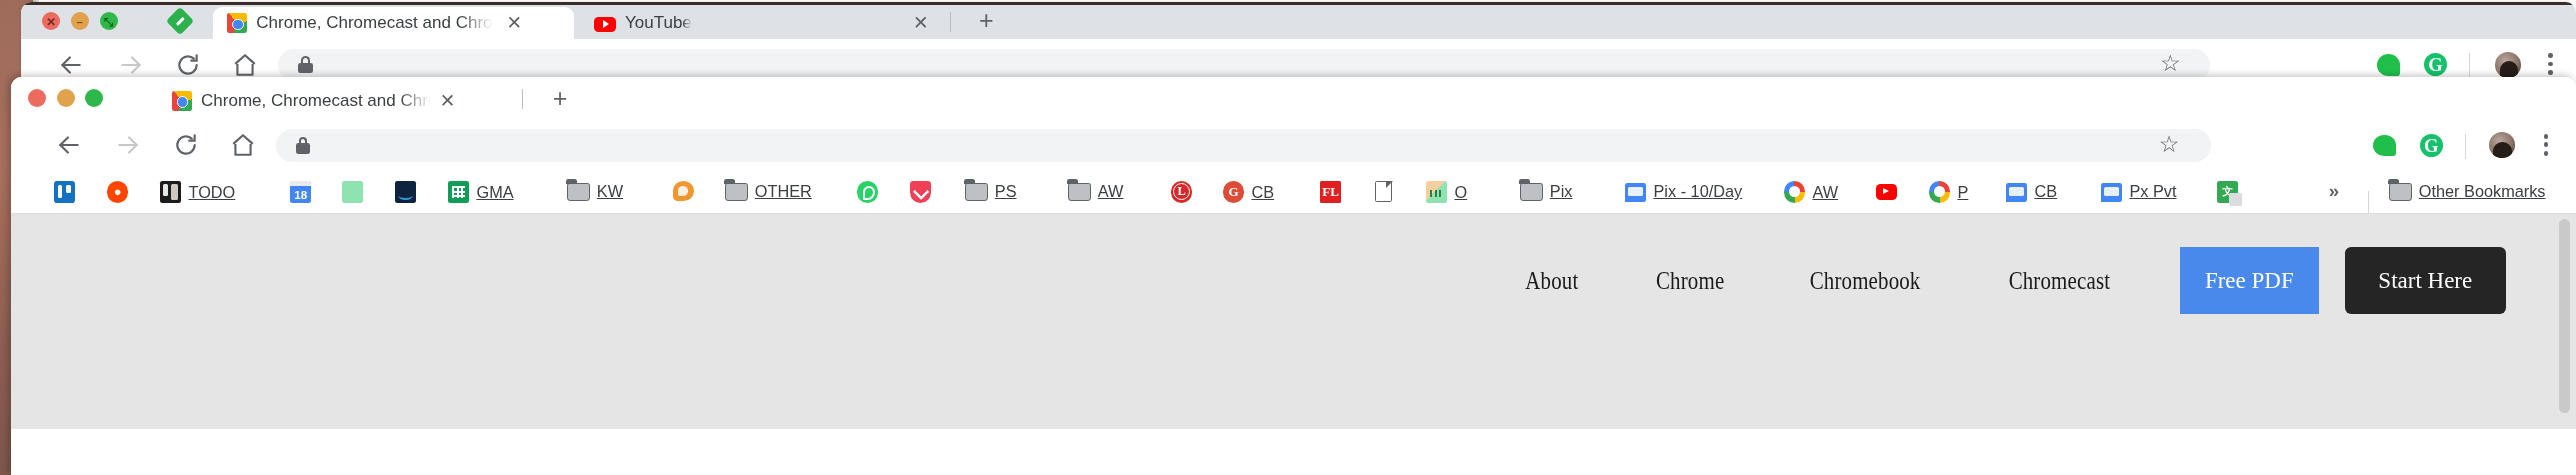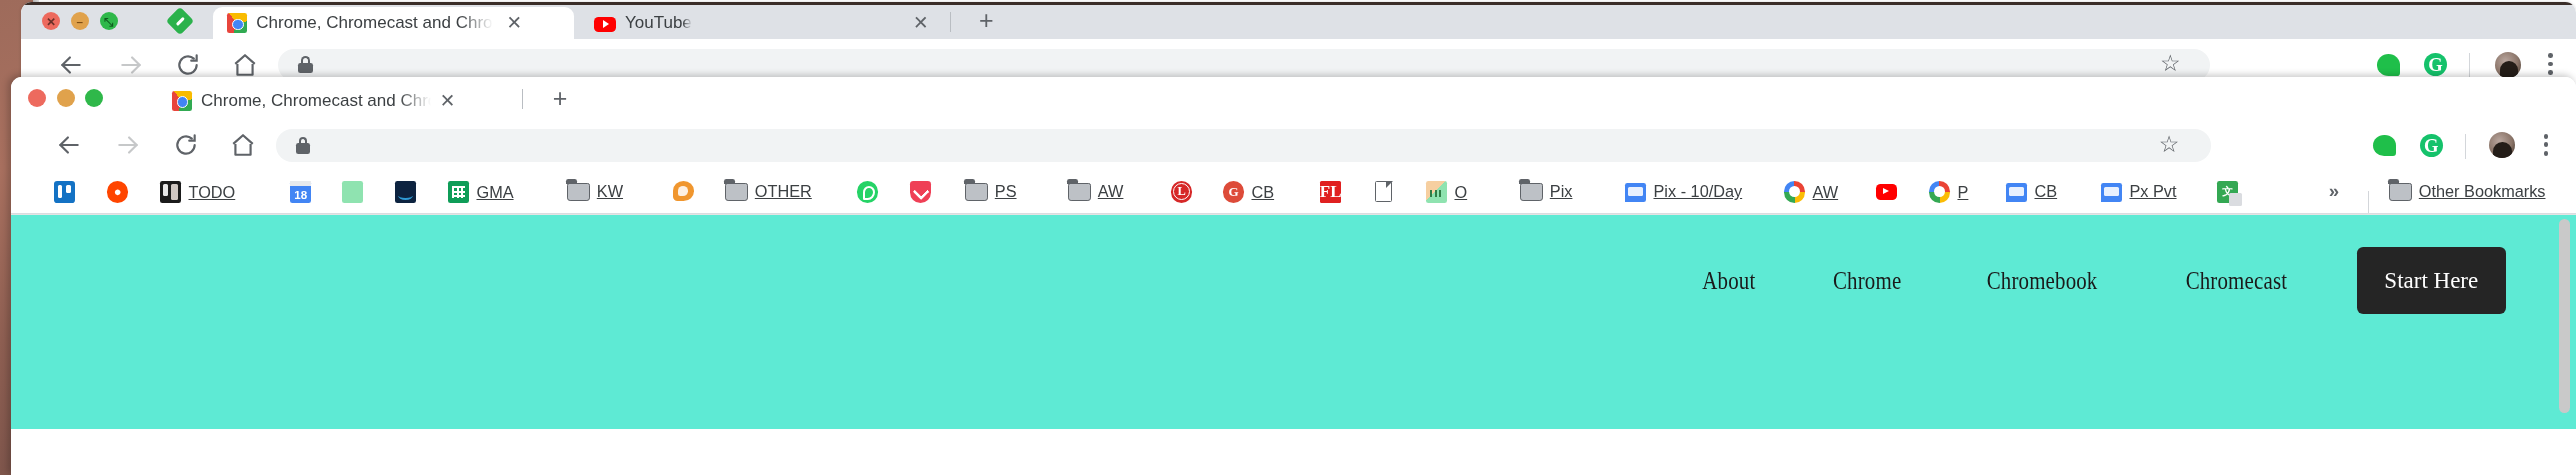--- a/index.html
+++ b/index.html
@@ -190,21 +190,21 @@
   .i-folder::before{ content:""; position:absolute; left:-1.5px; top:-5.4px; width:10.8px; height:5.4px; background:#5f6368; border-radius:2.3px 2.3px 0 0;}
   .i-qchat { width:21.7px; height:20px; background:#f0962e; border-radius:50% 50% 50% 4.6px; position:relative;}
   .i-qchat::after{ content:""; position:absolute; left:5.4px; top:5.4px; width:10px; height:9.3px; background:#fdf0e2; border-radius:50% 50% 50% 2.3px;}
   .i-whats { background:#25d366; border-radius:50%; position:relative;}
   .i-whats::after{ content:""; position:absolute; left:6.2px; top:5.4px; width:8.5px; height:9.3px; border:2.3px solid #fff; border-radius:50% 50% 60% 10%;}
   .i-pocketred { background:#ef4056; border-radius:3.9px 3.9px 12.4px 12.4px; position:relative;}
   .i-pocketred::after{ content:""; position:absolute; left:5.4px; top:5.4px; width:8.5px; height:8.5px; border-left:3.1px solid #fff; border-bottom:3.1px solid #fff; transform:rotate(-45deg); border-radius:1.5px;}
   .i-lcirc { background:#d62828; border-radius:50%; display:flex; align-items:center; justify-content:center; color:#fff; font-size:12.4px; font-family:"Liberation Serif",serif; font-weight:700;}
   .i-lcirc::after{ content:""; position:absolute; inset:2.3px; border:1.5px solid #fff; border-radius:50%;}
   .i-gplus { background:#dd4b39; border-radius:50%; display:flex; align-items:center; justify-content:center; color:#fff; font-size:13px; font-weight:700; font-family:"Liberation Serif",serif;}
-  .i-fl { background:#e02020; border-radius:1.5px; display:flex; align-items:center; justify-content:center; color:#fff; font-size:17px; font-weight:700; font-family:"Liberation Serif",serif;}
+  .i-fl { background:#e02020; border-radius:1.5px; display:flex; align-items:center; justify-content:center; color:#fff; font-size:13px; font-weight:700; font-family:"Liberation Serif",serif;}
   .i-doc { background:#ffffff; border:1.5px solid #5f6368; border-radius:1.5px; width:17px; height:21px; margin-left:2.3px; position:relative;}
   .i-doc::after{ content:""; position:absolute; right:-1.5px; top:-1.5px; border-left:7px solid #5f6368; border-bottom:7px solid transparent;}
   .i-onote { background:linear-gradient(135deg,#f6cfa0 0 45%, #8fe3b0 45% 100%); border-radius:2.3px; position:relative;}
   .i-onote::after{ content:""; position:absolute; left:3.9px; top:8.5px; width:14px; height:7.7px; background:repeating-linear-gradient(90deg,#2f7d45 0 2.3px, transparent 2.3px 4.6px);}
   .i-pixphoto { background:#4285f4; border-radius:2.3px 2.3px 2.3px 0; position:relative; height:19.4px; margin-top:1.5px;}
   .i-pixphoto::after{ content:""; position:absolute; left:3.1px; top:4.6px; width:15.5px; height:9.3px; background:#e8f0fe; border-radius:1.5px;}
   .i-google { border-radius:50%; background:conic-gradient(from 0deg,#ea4335 0 90deg,#fbbc05 90deg 180deg,#34a853 180deg 270deg,#4285f4 270deg 360deg); position:relative;}
   .i-google::after{ content:""; position:absolute; inset:5.4px; background:#fff; border-radius:50%;}
   .i-yt { background:#ff0000; border-radius:4.6px; height:16.3px; margin-top:3.1px; position:relative;}
   .i-yt::after{ content:""; position:absolute; left:7.7px; top:3.9px; border-left:6.2px solid #fff; border-top:3.9px solid transparent; border-bottom:3.9px solid transparent;}
@@ -219,37 +219,37 @@
   .win-front {
     position: absolute; left: 10.8px; top: 77px; width: 2565px; height: 398px;
     background: #ffffff;
     border-top-left-radius: 10.8px; border-top-right-radius: 10.8px;
     box-shadow: -2.3px -1.5px 7.7px rgba(0,0,0,0.22);
     overflow: hidden;
   }
   .tabstrip-front { position: relative; height: 43px; width: 100%; background: #ffffff; }
 
   
-  .page { position: relative; background: #5eead4; height: 215px; }
+  .page { position: relative; background: #e5e5e5; height: 215px; }
   .page-top-rule { position:absolute; left:0; right:0; top:0; height:0.8px; background:#e4e4e4;}
   .site-nav {
     position: absolute; right: 70px; top: 33px;
     display: flex; align-items: center; gap: 0;
   }
   .navlink {
     font-family: "Liberation Serif", serif; font-size: 25.5px; color: #1a1a1a;
     padding: 0 32.5px; letter-spacing: 0.2px; transform: scaleX(0.82); transform-origin: center;
   }
   .btn {
     font-family: "Liberation Serif", serif; font-size: 23px; color: #ffffff;
     display: flex; align-items: center; justify-content: center;
     margin-left: 26px;
   }
   .btn-pdf { background: #4a89ec; width: 139px; height: 67px; }
-  .btn-start { background: #252525; width: 149px; height: 67px; border-radius: 6.2px; }
+  .btn-start { background: #252525; width: 161px; height: 67px; border-radius: 6.2px; }
 
   
   .scrollbar { position: absolute; right: 3.1px; top: 3.1px; width: 17px; bottom: 3.1px; }
   .scrollbar-thumb {
     position: absolute; left: 3.1px; top: 1.5px; width: 10.8px; height: 194px;
     background: #c9c9c9; border-radius: 5.4px;
   }
 </style>
 </head>
 <body>
@@ -647,20 +647,21 @@
     </div>
 
     <div class="page">
       <div class="page-top-rule"></div>
 
       <div class="site-nav">
         <a class="navlink">About</a>
         <a class="navlink">Chrome</a>
         <a class="navlink">Chromebook</a>
         <a class="navlink">Chromecast</a>
+        <div class="btn btn-pdf">Free PDF</div>
         <div class="btn btn-start">Start Here</div>
       </div>
 
       <div class="scrollbar">
         <div class="scrollbar-thumb"></div>
       </div>
     </div>
   </div>
 </div>
 

